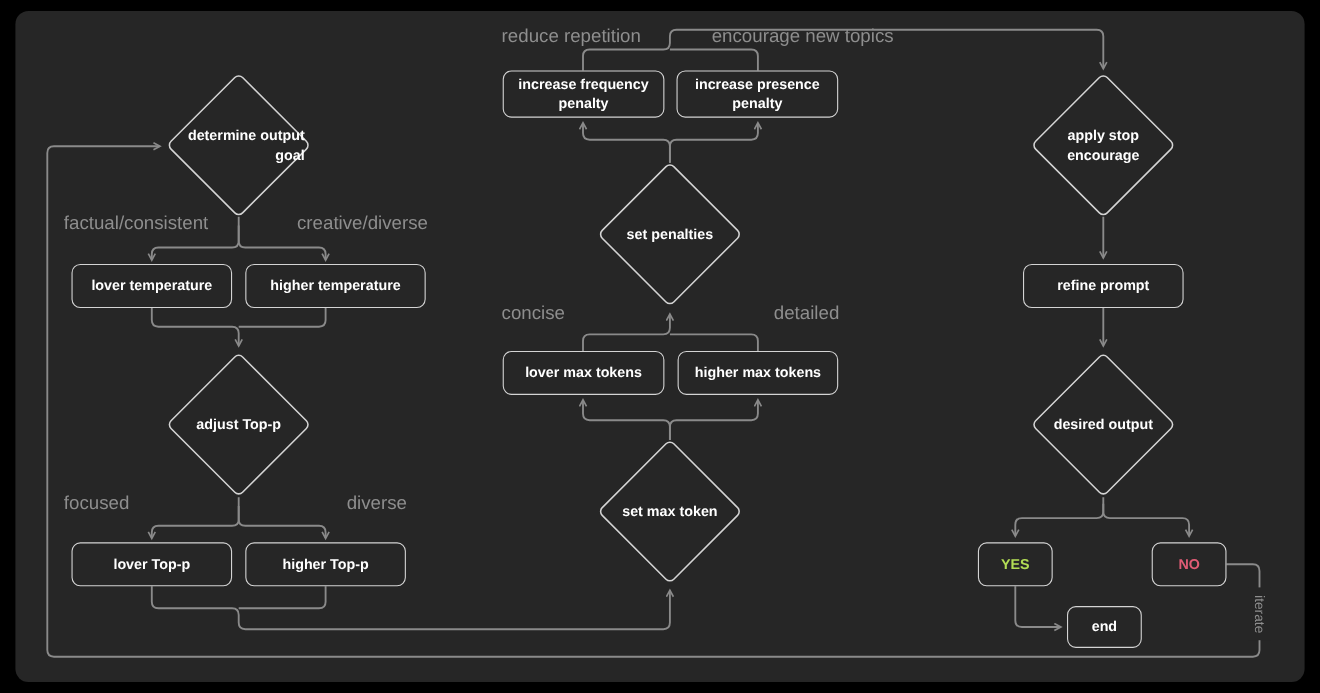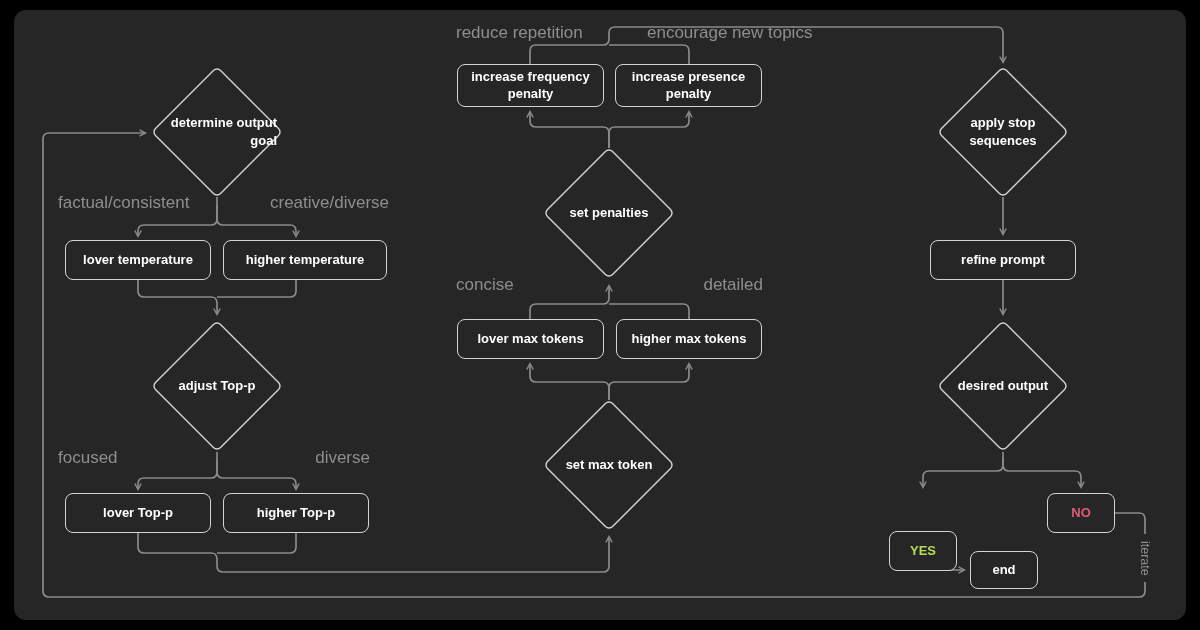--- a/index.html
+++ b/index.html
@@ -84,21 +84,21 @@
   <div class="dlabel" style="left:157px;top:368px;width:120px;height:36px;">
       <span>adjust Top-p</span>
     </div>
   <div class="dlabel" style="left:549px;top:195px;width:120px;height:36px;text-align:right;">
       <span>set penalties</span>
     </div>
   <div class="dlabel" style="left:549px;top:447px;width:120px;height:36px;">
       <span>set max token</span>
     </div>
   <div class="dlabel" style="left:948px;top:104px;width:110px;height:56px;">
-      <span>apply stop sequences</span>
+      <span>apply stop encourage</span>
     </div>
   <div class="dlabel" style="left:943px;top:368px;width:120px;height:36px;">
       <span>desired output</span>
     </div>
 
   <div class="node" style="left:65px;top:240px;width:146px;height:40px;">
       <span>lover temperature</span>
     </div>
   <div class="node" style="left:223px;top:240px;width:164px;height:40px;">
       <span>higher temperature</span>
@@ -117,21 +117,21 @@
     </div>
   <div class="node" style="left:457px;top:319px;width:147px;height:40px;">
       <span>lover max tokens</span>
     </div>
   <div class="node" style="left:616px;top:319px;width:146px;height:40px;">
       <span>higher max tokens</span>
     </div>
   <div class="node" style="left:930px;top:240px;width:146px;height:40px;">
       <span>refine prompt</span>
     </div>
-  <div class="node yes" style="left:889px;top:493px;width:68px;height:40px;margin-top:38px;">
+  <div class="node yes" style="left:889px;top:493px;width:68px;height:40px;">
       <span>YES</span>
     </div>
   <div class="node no" style="left:1047px;top:493px;width:68px;height:40px;">
       <span>NO</span>
     </div>
   <div class="node" style="left:970px;top:551px;width:68px;height:38px;">
       <span>end</span>
     </div>
 
   <div class="elabel" style="left:456px;top:26px;">reduce repetition</div>

